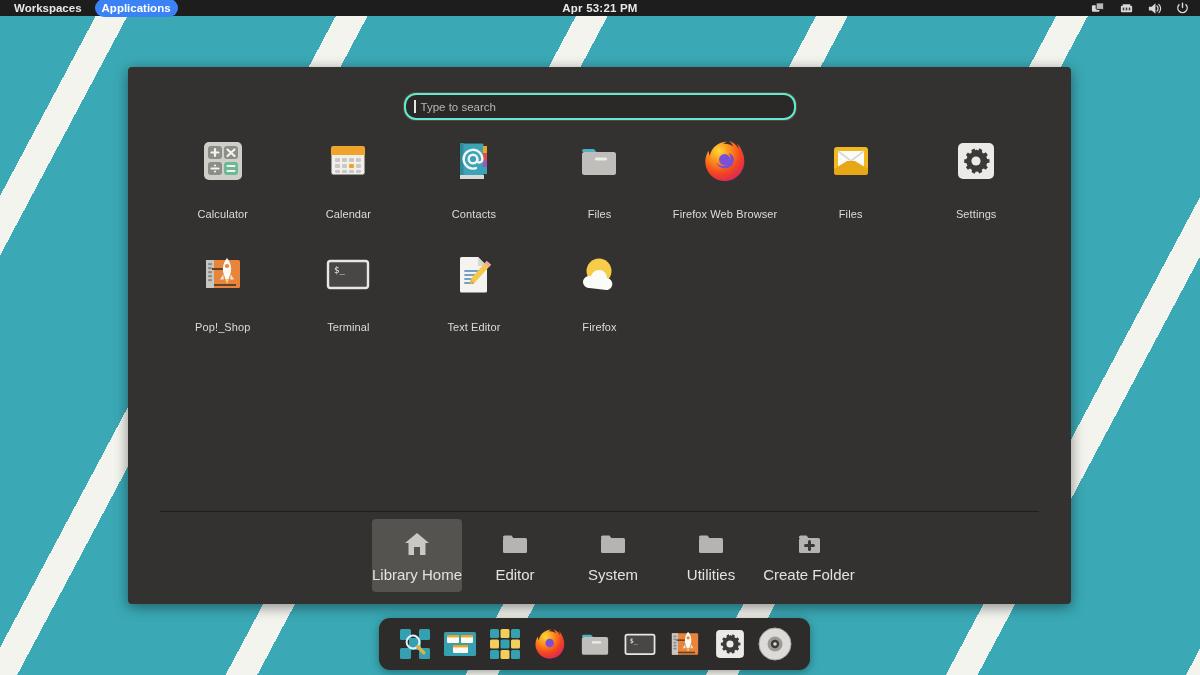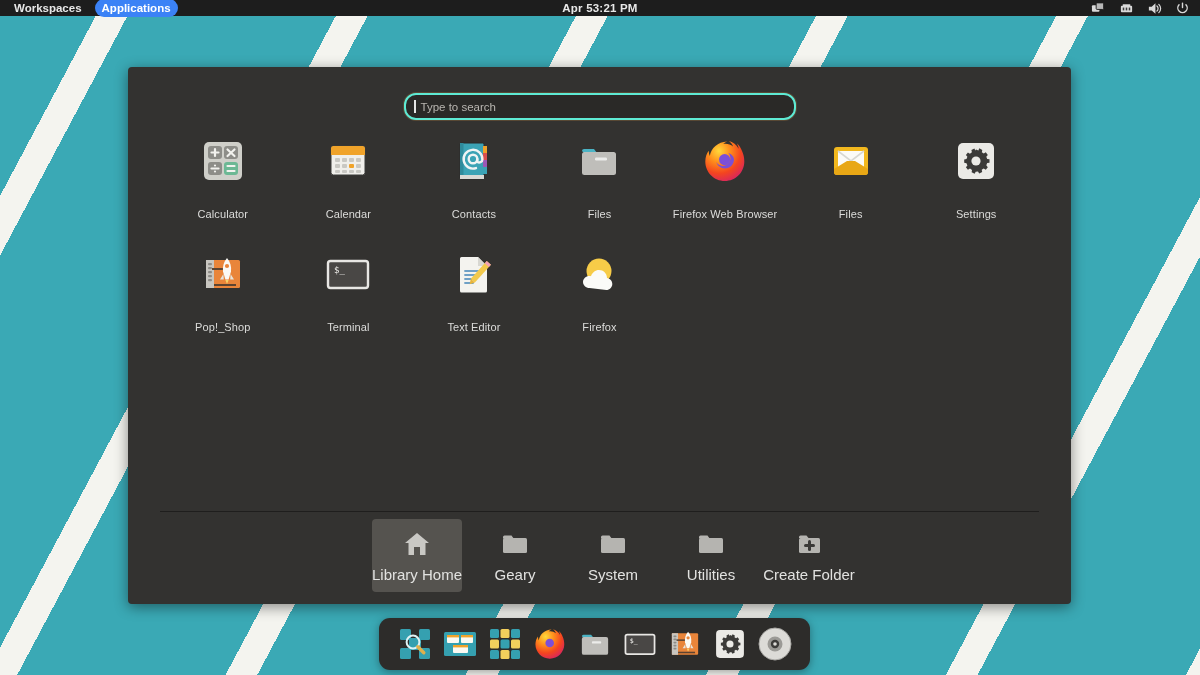--- a/index.html
+++ b/index.html
@@ -408,21 +408,21 @@
       <span class="folder-label">Library Home</span>
     </div>
 
     <div class="folder">
       <span class="folder-ico">
         <svg width="32" height="32" viewBox="0 0 32 32">
           <path d="M4 9a1.5 1.5 0 011.5-1.5h7l2.2 3H4z" fill="#b5b4b0"></path>
           <rect x="4" y="10" width="24" height="15" rx="1.5" fill="#b5b4b0"></rect>
         </svg>
       </span>
-      <span class="folder-label">Geary</span>
+      <span class="folder-label">Editor</span>
     </div>
 
     <div class="folder">
       <span class="folder-ico">
         <svg width="32" height="32" viewBox="0 0 32 32">
           <path d="M4 9a1.5 1.5 0 011.5-1.5h7l2.2 3H4z" fill="#b5b4b0"></path>
           <rect x="4" y="10" width="24" height="15" rx="1.5" fill="#b5b4b0"></rect>
         </svg>
       </span>
       <span class="folder-label">System</span>

